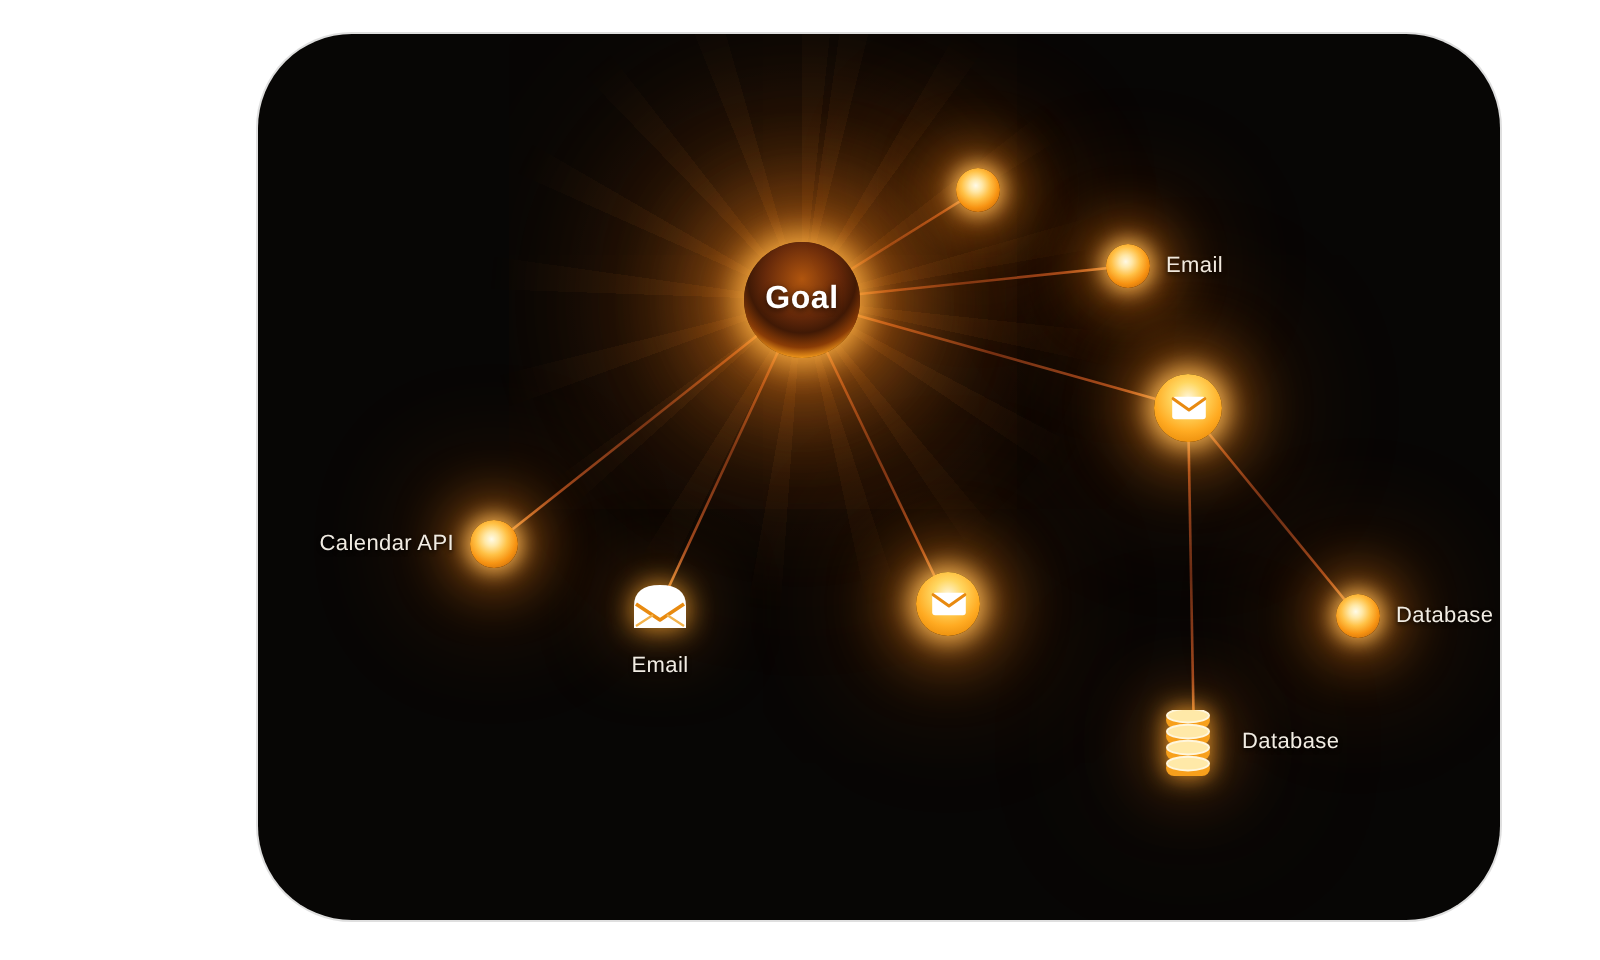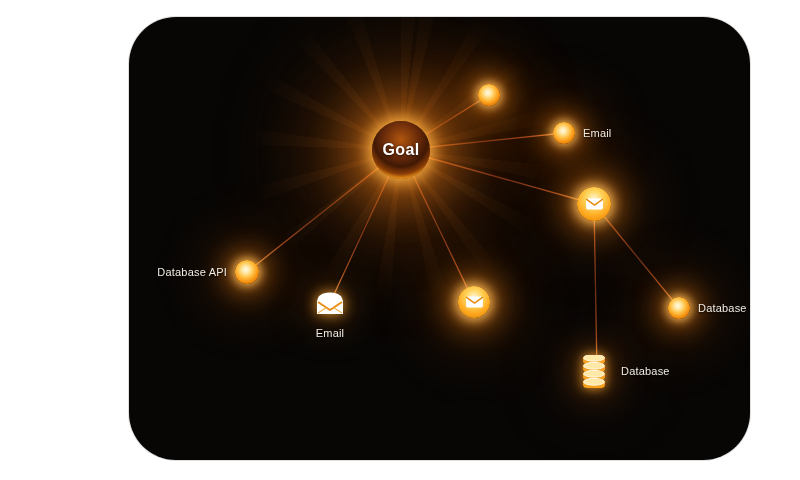--- a/index.html
+++ b/index.html
@@ -133,21 +133,21 @@
       <div class="node sphere" style="left: 360px; top: 78px; width: 22px; height: 22px;"></div>
       <div class="node sphere" style="left: 435px; top: 116px; width: 22px; height: 22px;"></div>
       <span class="node-label" style="left: 454px; top: 116px; transform: translateY(-50%);">Email</span>
       <div class="node env-circle" style="left: 465px; top: 187px; width: 34px; height: 34px;">
         <svg width="19" height="14" viewBox="0 0 20 15">
   <rect x="1" y="1.5" width="18" height="12" rx="1.6" fill="#ffffff"></rect>
   <path d="M1.5 2.5 L10 8.6 L18.5 2.5" fill="none" stroke="#e88a10" stroke-width="1.6" stroke-linecap="round" stroke-linejoin="round"></path>
         </svg>
       </div>
       <div class="node sphere" style="left: 118px; top: 255px; width: 24px; height: 24px;"></div>
-      <span class="node-label" style="left: 98px; top: 255px; transform: translate(-100%, -50%);">Database API</span>
+      <span class="node-label" style="left: 98px; top: 255px; transform: translate(-100%, -50%);">Calendar API</span>
       <div class="node icon-wrap" style="left: 201px; top: 286px; width: 34px; height: 34px; filter: drop-shadow(rgba(255, 170, 50, 0.95) 0px 0px 7px) drop-shadow(rgba(255, 130, 15, 0.5) 0px 0px 20px);">
         <svg width="32" height="26" viewBox="0 0 32 26">
   <path d="M3 13 Q3 2.5 16 2.5 Q29 2.5 29 13 L29 24 L3 24 Z" fill="#ffffff"></path>
   <path d="M4 12 L16 20 L28 12" fill="none" stroke="#e88a10" stroke-width="1.8" stroke-linejoin="round"></path>
   <path d="M4 23 L12.5 17.5 M28 23 L19.5 17.5" stroke="#f3b24a" stroke-width="1.1"></path>
         </svg>
       </div>
       <span class="node-label" style="left: 201px; top: 310px; transform: translateX(-50%);">Email</span>
       <div class="node env-circle" style="left: 345px; top: 285px; width: 32px; height: 32px;">
         <svg width="19" height="14" viewBox="0 0 20 15">

